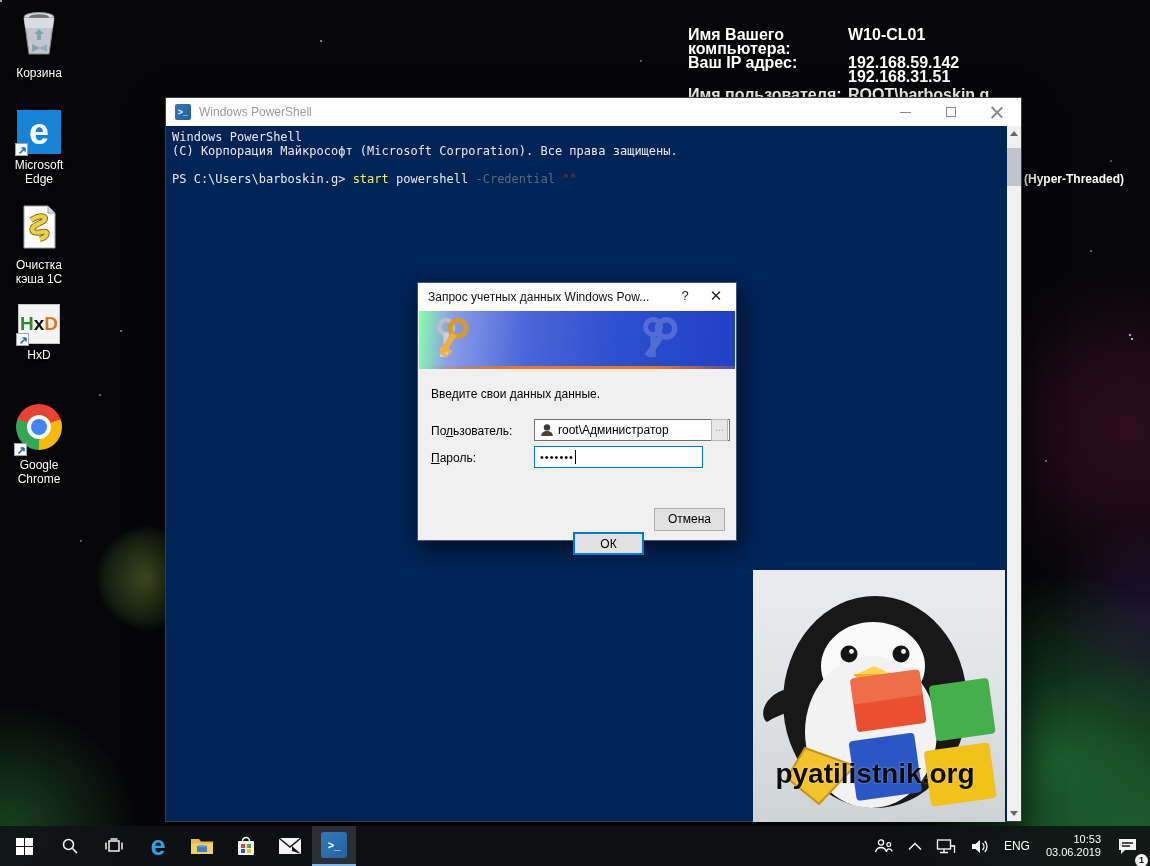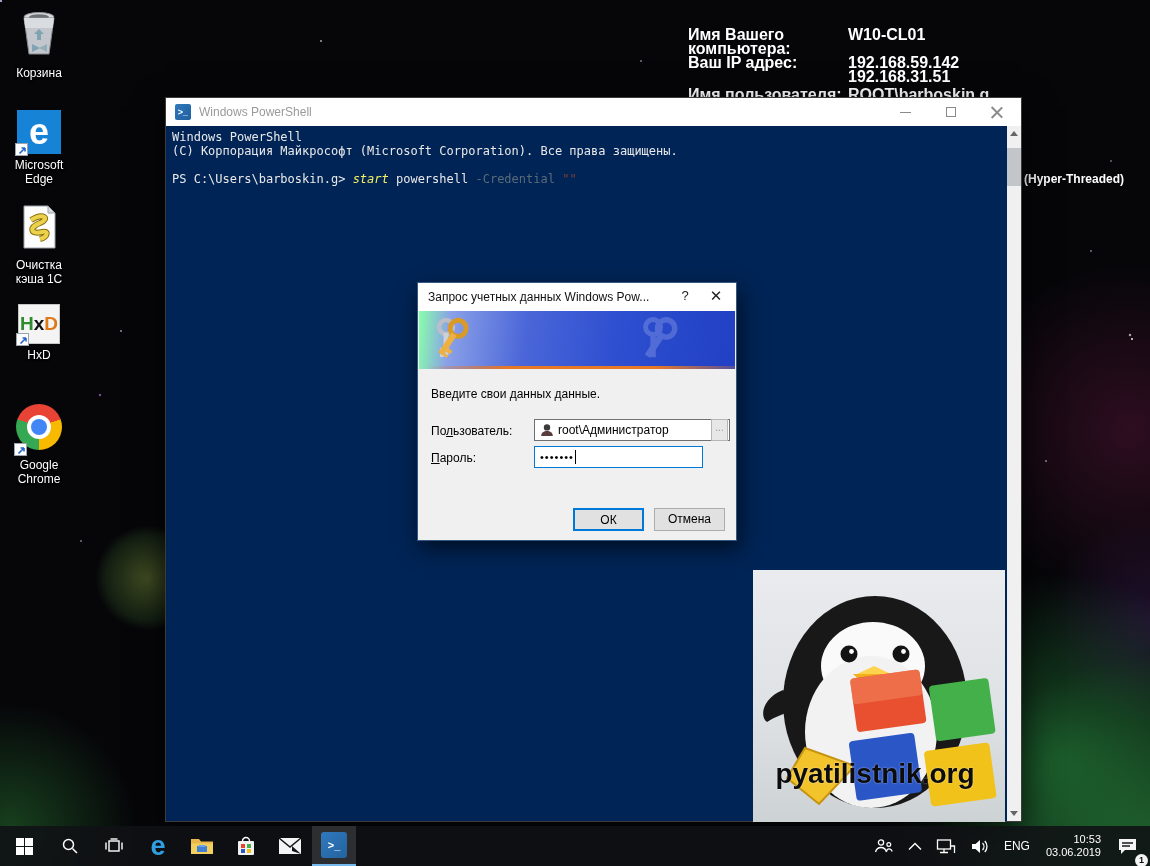--- a/index.html
+++ b/index.html
@@ -51,21 +51,21 @@
   .ps-title .ttxt { color:#9a9a9a; font-size:12px; }
   .capbtns { position:absolute; right:0; top:0; height:28px; display:flex; }
   .capbtn { width:46px; height:28px; position:relative; }
   .capbtn .mindash { position:absolute; left:17px; top:14px; width:11px; height:1px; background:#8a8a8a; }
   .capbtn .maxbox { position:absolute; left:17px; top:9px; width:10px; height:10px; border:1px solid #8a8a8a; }
   .capbtn .closex { position:absolute; left:16px; top:8px; width:12px; height:12px; }
   .capbtn .closex::before,.capbtn .closex::after { content:""; position:absolute; left:5px; top:-1px; width:1.5px; height:15px; background:#8a8a8a; }
   .capbtn .closex::before { transform:rotate(45deg); } .capbtn .closex::after { transform:rotate(-45deg); }
   .console { position:absolute; left:0; top:28px; right:14px; bottom:0; background:#012456; padding:4px 0 0 6px;
     font-family:"DejaVu Sans Mono", monospace; font-size:12px; line-height:14px; color:#e9e9e9; white-space:pre; }
-  .c-cmd { color:#f5f163;font-style:italic; } .c-param { color:#5a6b78; } .c-str { color:#7e3f36; }
+  .c-cmd { color:#f5f163; } .c-param { color:#5a6b78; } .c-str { color:#7e3f36; }
   .ps-scroll { position:absolute; right:0; top:28px; bottom:0; width:14px; background:#f0f0f0; }
   .sarrow { position:absolute; left:0; width:14px; height:16px; }
   .sarrow.up { top:0; } .sarrow.down { bottom:0; }
   .tri-up { position:absolute; left:3px; top:5px; width:0; height:0; border-left:4px solid transparent; border-right:4px solid transparent; border-bottom:5px solid #666; }
   .tri-down { position:absolute; left:3px; top:6px; width:0; height:0; border-left:4px solid transparent; border-right:4px solid transparent; border-top:5px solid #666; }
   .sthumb { position:absolute; left:0; top:22px; width:14px; height:38px; background:#c2c6ca; }
   
   .wmark { position:absolute; left:753px; top:570px; width:252px; height:252px; z-index:6;
      background:linear-gradient(180deg,#e9ebee 0%,#dfe2e5 55%,#cdd2d5 100%); }
   .wmark svg { position:absolute; left:0; top:0; }
@@ -90,21 +90,21 @@
   .combo { position:absolute; left:116px; top:136px; width:196px; height:22px; background:#fff; border:1px solid #707070; display:flex; align-items:center; }
   .combo .pico { margin:0 4px 0 5px; }
   .combo .cval { flex:1; font-size:12px; }
   .combo .chev { width:18px; height:20px; display:flex; align-items:center; justify-content:center; }
   .browse { position:absolute; left:293px; top:136px; width:17px; height:22px; background:#e7e7e7; border:1px solid #b5b5b5;
      color:#9a9a9a; font-size:10px; text-align:center; line-height:16px; }
   .pwd { position:absolute; left:116px; top:163px; width:169px; height:22px; background:#fff; border:1px solid #0078d7;
      display:flex; align-items:center; padding-left:5px; font-size:11px; letter-spacing:1px; }
   .pwd .caret { display:inline-block; width:1px; height:14px; background:#000; margin-left:1px; }
   .btn { position:absolute; top:225px; width:71px; height:23px; background:#e1e1e1; text-align:center; line-height:20px; font-size:12px; }
-  .btn-ok { left:155px; border:2px solid #0078d7; }
+  .btn-ok { left:155px; border:2px solid #0078d7;margin-top:24px; }
   .btn-cancel { left:236px; border:1px solid #adadad; line-height:21px; }
   
   .taskbar { position:absolute; left:0; bottom:0; width:1150px; height:40px; background:rgba(16,17,20,.88); z-index:20;
      display:flex; align-items:center; color:#fff; }
   .tb-btn { width:44px; height:40px; display:flex; align-items:center; justify-content:center; position:relative; }
   .tb-btn.start { width:48px; }
   .winlogo { display:grid; grid-template-columns:8px 8px; grid-template-rows:8px 8px; gap:1px; }
   .winlogo i { background:#fff; }
   .tb-edge { color:#2f9fe0; font-size:27px; font-weight:bold; line-height:27px; }
   .tb-btn.active { background:rgba(255,255,255,.13); border-bottom:2px solid #76b9ed; }

